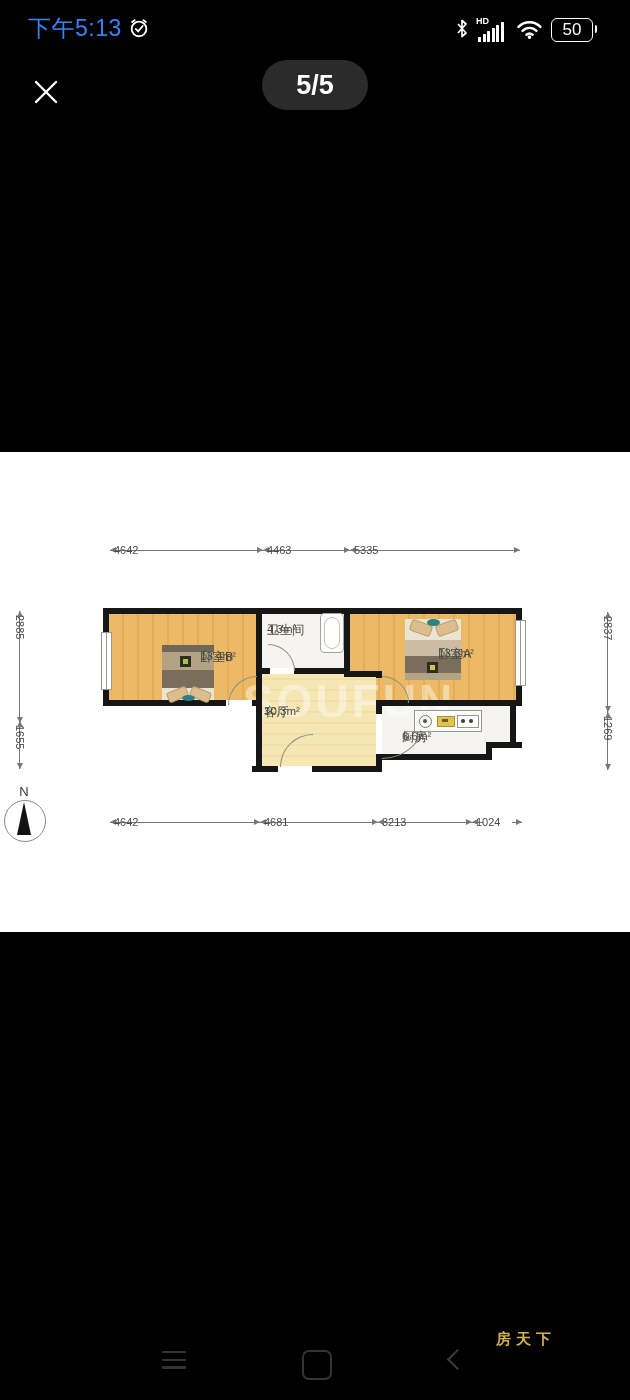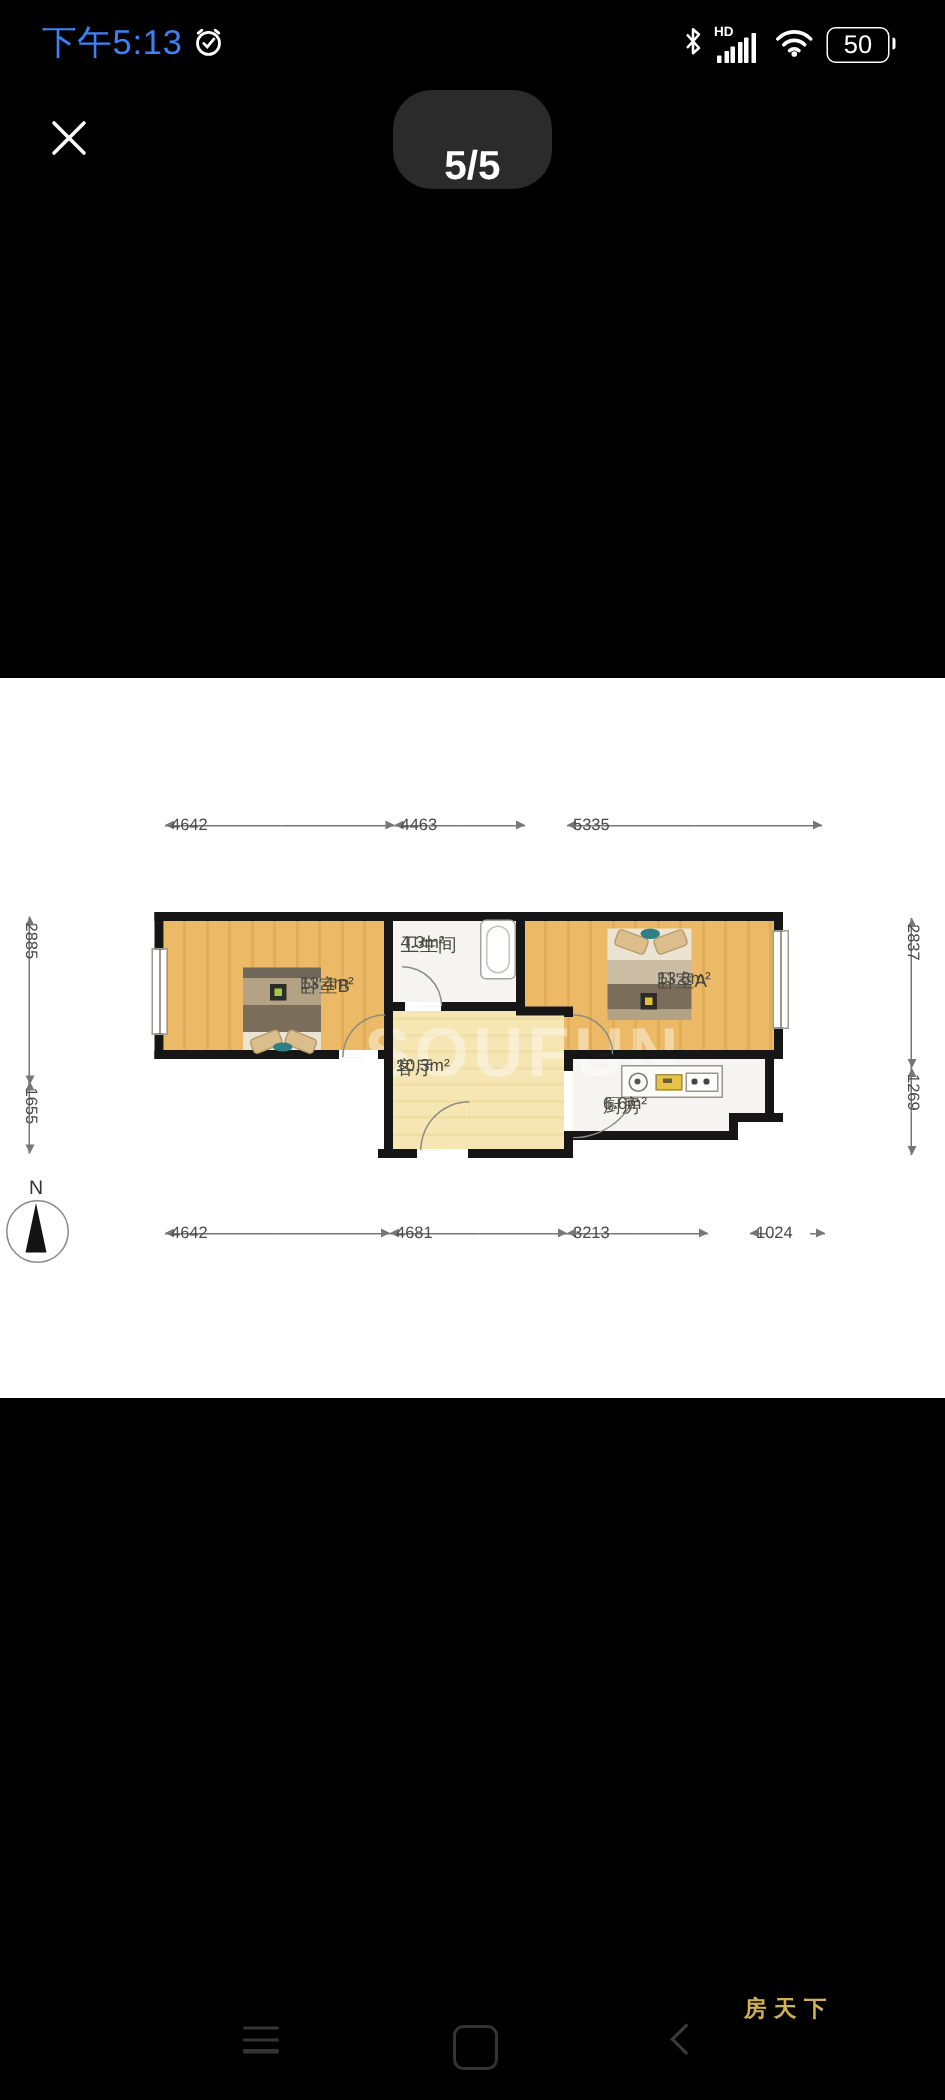--- a/index.html
+++ b/index.html
@@ -15,22 +15,22 @@
   .hd{position:absolute;left:-2px;top:-1px;font-size:9px;font-weight:700;color:#fff;}
   .bars{position:absolute;left:0;bottom:1px;display:flex;align-items:flex-end;gap:1.5px;}
   .bars i{display:block;width:3px;background:#fff;border-radius:.5px;}
   .batt{position:relative;width:40px;height:22px;border:1.6px solid #fff;border-radius:6px;
         display:flex;align-items:center;justify-content:center;margin-bottom:1px;}
   .batt span{font-size:17px;color:#fff;}
   .batt::after{content:"";position:absolute;right:-5px;top:6px;width:2.5px;height:8px;background:#fff;border-radius:0 2px 2px 0;}
 
   
   .closebtn{position:absolute;left:30px;top:76px;width:32px;height:32px;cursor:pointer;}
-  .pill{position:absolute;left:50%;transform:translateX(-50%);top:60px;height:66px;min-width:106px;
-        background:#2b2b2b;border-radius:26px;display:flex;align-items:flex-end;justify-content:center;}
+  .pill{position:absolute;left:50%;transform:translateX(-50%);top:60px;height:50px;min-width:106px;
+        background:#2b2b2b;border-radius:26px;display:flex;align-items:center;justify-content:center;}
   .pill span{font-size:27px;font-weight:700;color:#fff;}
 
   
   .photo{position:absolute;left:0;top:452px;width:630px;height:480px;background:#fff;}
   .photo *{position:absolute;}
   .floor{z-index:1;}
   .wood{background:repeating-linear-gradient(90deg,#ecba66 0 13px,#e2ad55 13px 15px);}
   .pale{background:#f4e3aa;background-image:repeating-linear-gradient(0deg,rgba(255,255,255,.12) 0 9px,rgba(0,0,0,.02) 9px 11px);}
   .tile{background:#f5f4f0;}
   .ghost{z-index:2;left:243px;top:222px;width:285px;font-size:46px;font-weight:800;letter-spacing:3px;
@@ -223,42 +223,42 @@
   <div class="dim" style="left:110px;top:91px;width:153px;">
     <span class="ln l"></span>
       <span class="lbl">4642</span>
       <span class="ln r"></span>
   </div>
   <div class="dim" style="left:263px;top:91px;width:87px;">
     <span class="ln l"></span>
       <span class="lbl">4463</span>
       <span class="ln r"></span>
   </div>
-  <div class="dim" style="left:350px;top:91px;width:170px;margin-left:28px;">
+  <div class="dim" style="left:350px;top:91px;width:170px;">
     <span class="ln l"></span>
       <span class="lbl">5335</span>
       <span class="ln r"></span>
   </div>
 
   <div class="dim" style="left:110px;top:363px;width:150px;">
     <span class="ln l"></span>
       <span class="lbl">4642</span>
       <span class="ln r"></span>
   </div>
   <div class="dim" style="left:260px;top:363px;width:118px;">
     <span class="ln l"></span>
       <span class="lbl">4681</span>
       <span class="ln r"></span>
   </div>
   <div class="dim" style="left:378px;top:363px;width:94px;">
     <span class="ln l"></span>
       <span class="lbl">3213</span>
       <span class="ln r"></span>
   </div>
-  <div class="dim" style="left:500px;top:363px;width:50px;gap:29px;">
+  <div class="dim" style="left:472px;top:363px;width:50px;gap:29px;">
     <span class="ln l"></span>
       <span class="lbl">1024</span>
       <span class="ln r"></span>
   </div>
 
   <div class="dim v" style="left:-36px;top:208px;width:112px;">
     <span class="ln l"></span>
       <span class="lbl">2885</span>
       <span class="ln r"></span>
   </div>

